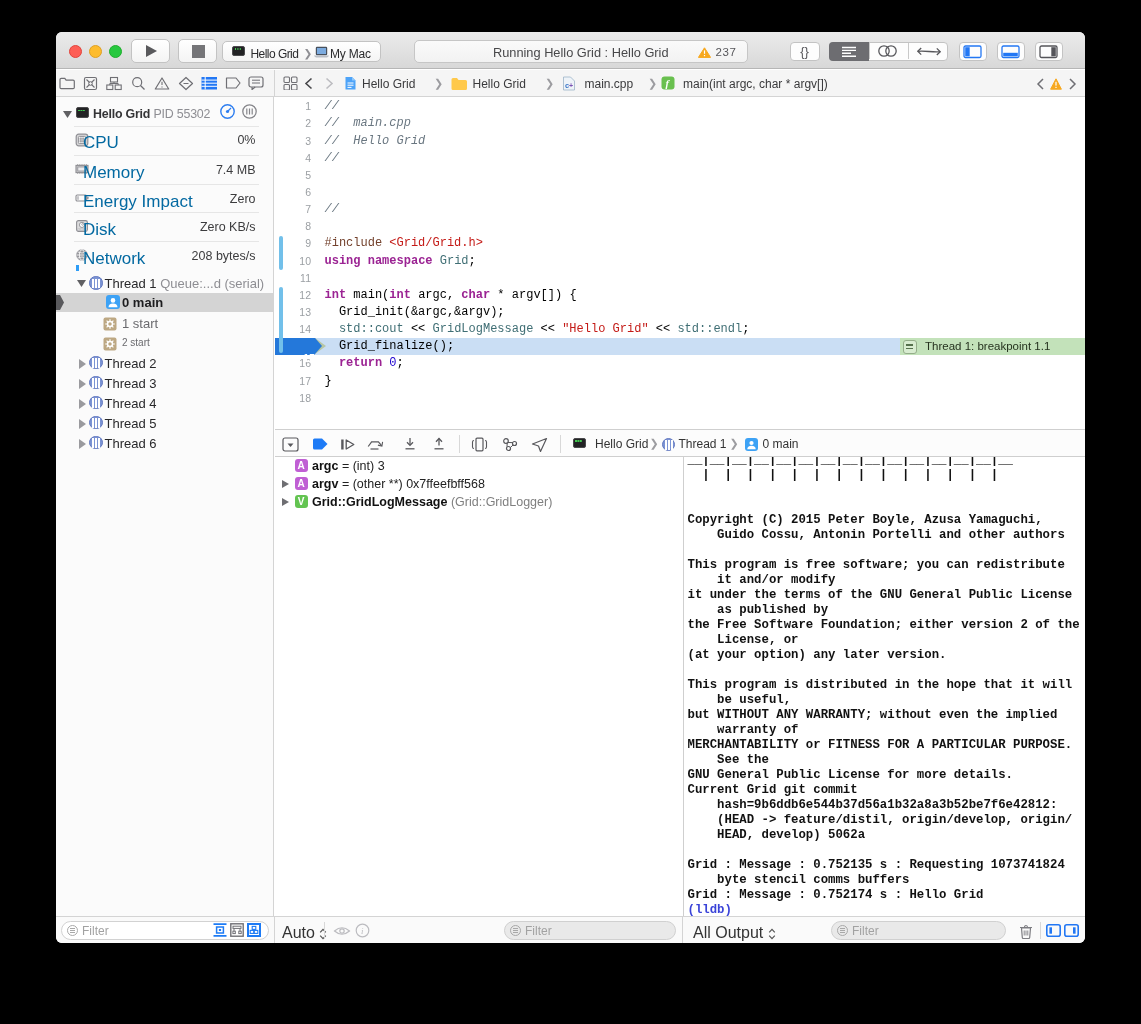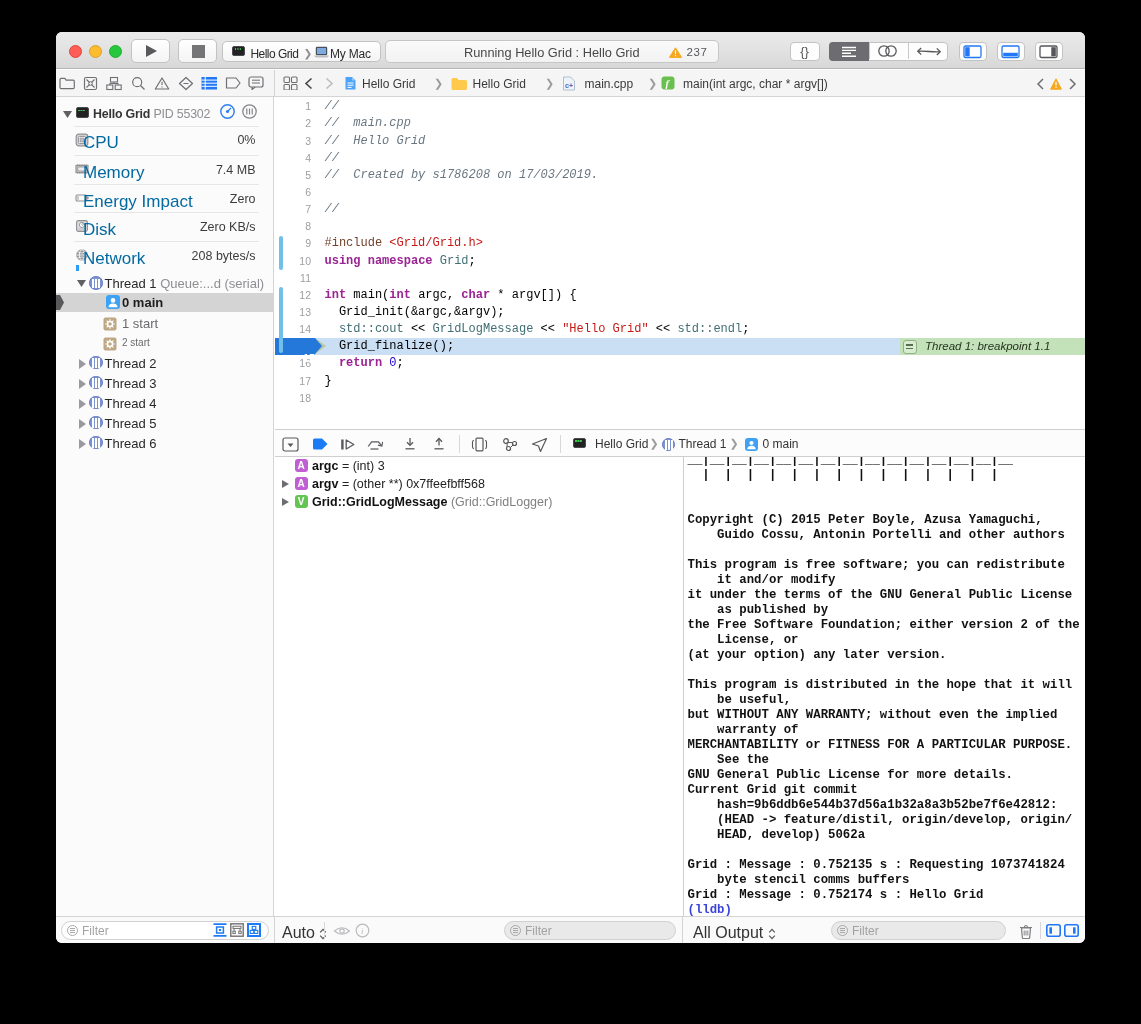--- a/index.html
+++ b/index.html
@@ -11,21 +11,21 @@
 .tl{position:absolute;top:12.5px;width:13px;height:13px;border-radius:50%;}
 #tl-r{left:12.5px;background:#fd5e56;border:0.5px solid #e2433c;}
 #tl-y{left:32.5px;background:#fdbc2e;border:0.5px solid #dfa023;}
 #tl-g{left:52.5px;background:#27c83f;border:0.5px solid #1eae2c;}
 .tbtn{position:absolute;top:7px;height:24px;background:linear-gradient(#ffffff,#f4f4f4);border:1px solid #c3c3c3;border-radius:5px;}
 #btn-play{left:75px;width:39px;}
 #btn-stop{left:122px;width:39px;}
 #play-tri{position:absolute;left:14px;top:5px;width:0;height:0;border-left:11px solid #59595c;border-top:6.5px solid transparent;border-bottom:6.5px solid transparent;}
 #stop-sq{position:absolute;left:13px;top:5px;width:13px;height:13px;background:#757578;}
 #scheme{left:166px;width:158.5px;top:8.5px;height:21px;}
-#status{position:absolute;left:329px;top:8px;width:333.5px;height:23px;background:linear-gradient(#fafafa,#f2f2f2);border:1px solid #c6c6c6;border-radius:5px;font-size:12.8px;color:#48484a;}
+#status{position:absolute;left:358px;top:8px;width:333.5px;height:23px;background:linear-gradient(#fafafa,#f2f2f2);border:1px solid #c6c6c6;border-radius:5px;font-size:12.8px;color:#48484a;}
 #status .stxt{position:absolute;top:3.5px;left:0;width:100%;text-align:center;}
 .tbtn2{position:absolute;top:9.5px;height:19px;background:#fdfdfd;border:1px solid #c3c3c3;border-radius:4px;}
 .termicon{position:absolute;width:13px;height:10.8px;background:#222224;border:1px solid #4a4a4c;border-radius:2px;}
 .termicon:before{content:"";position:absolute;left:1.5px;top:1.8px;width:1.5px;height:1.5px;background:#41c94f;box-shadow:2.4px 0 0 #41c94f,4.8px 0 0 #41c94f;}
 #navbar{position:absolute;left:0;top:38px;width:1029px;height:27px;background:#f5f5f5;border-bottom:1px solid #d4d4d4;}
 #navbar .vdiv{position:absolute;left:217.5px;top:0;width:1px;height:27px;background:#d4d4d4;}
 .jtxt{position:absolute;top:7px;font-size:12px;color:#3a3a3c;}
 .jchev{position:absolute;top:6.5px;font-size:11px;color:#9c9ca0;}
 #sidebar{position:absolute;left:0;top:65px;width:217.5px;height:819px;background:#fbfbfb;border-right:1px solid #d4d4d4;}
 .sep{position:absolute;left:18px;width:185px;height:1px;background:#e6e6e6;}
@@ -49,21 +49,21 @@
 #bp-row{position:absolute;left:0;top:241.3px;width:810.5px;height:17.15px;background:#cadef4;}
 #bp-green-tip{position:absolute;left:40.5px;top:0;width:0;height:0;border-left:11px solid #b7c6a4;border-top:8.6px solid transparent;border-bottom:8.6px solid transparent;}
 #bp-arrow{position:absolute;left:0;top:0;width:40.5px;background:#2478da;height:17.15px;}
 #bp-tip{position:absolute;left:40.5px;top:0;width:0;height:0;border-left:7px solid #2478da;border-top:8.6px solid transparent;border-bottom:8.6px solid transparent;}
 #bp-num{position:absolute;left:16px;top:0;width:37px;text-align:center;color:#fff;font-weight:bold;font-size:11px;line-height:17.15px;margin-top:12px;}
 #bp-code{position:absolute;left:50px;top:0;font-family:"Liberation Mono",monospace;font-size:12px;line-height:17.15px;white-space:pre;color:#000;}
 #bp-anno{position:absolute;left:625.5px;top:0;width:185px;height:17.15px;background:#c3e2ba;}
 #bp-anno .ic{position:absolute;left:2.5px;top:1.5px;width:14px;height:14px;background:#d8ecd0;border:1px solid #94ad89;border-radius:3px;}
 #bp-anno .ic:before{content:"";position:absolute;left:2.5px;top:3.5px;width:7px;height:1.4px;background:#55704c;}
 #bp-anno .ic:after{content:"";position:absolute;left:2.5px;top:7px;width:7px;height:1.4px;background:#55704c;}
-#bp-anno .t{position:absolute;left:25px;top:2.2px;font-size:11.5px;color:#26331f;font-style:italic;}
+#bp-anno .t{position:absolute;left:25px;top:2.2px;font-size:11.5px;color:#26331f;}
 #debugbar{position:absolute;left:218.5px;top:397px;width:810.5px;height:28px;background:#fcfcfc;border-top:1px solid #cfcfcf;border-bottom:1px solid #cfcfcf;}
 #debugbar .crumb{position:absolute;top:7px;font-size:12px;color:#333;}
 #vars{position:absolute;left:218.5px;top:425px;width:408.5px;height:459px;background:#fff;font-size:12.5px;}
 .vrow{position:absolute;left:0;height:18px;width:408px;}
 .vicon{position:absolute;left:20px;top:2px;width:13px;height:13px;border-radius:3px;color:#fff;font-size:10px;font-weight:bold;text-align:center;line-height:13px;}
 .vname{font-weight:bold;color:#111;}
 .vval{color:#222;}
 .vgray{color:#7f7f7f;}
 .vdisc{position:absolute;left:7px;top:5px;width:0;height:0;border-left:7px solid #6e6e72;border-top:4.5px solid transparent;border-bottom:4.5px solid transparent;}
 #console{position:absolute;left:627px;top:425px;width:402.5px;height:459px;background:#fff;border-left:1px solid #cfcfcf;overflow:hidden;}
@@ -385,21 +385,20 @@
         <div class="cl">
           <span class="ln">3</span>
           <span class="ct"><span class="cmt">//  Hello Grid</span></span>
         </div>
         <div class="cl">
           <span class="ln">4</span>
           <span class="ct"><span class="cmt">//</span></span>
         </div>
         <div class="cl">
           <span class="ln">5</span>
-          <span class="ct"><span class="cmt">//  Created by s1786208 on 17/03/2019.</span></span>
         </div>
         <div class="cl">
           <span class="ln">6</span>
         </div>
         <div class="cl">
           <span class="ln">7</span>
           <span class="ct"><span class="cmt">//</span></span>
         </div>
         <div class="cl">
           <span class="ln">8</span>

